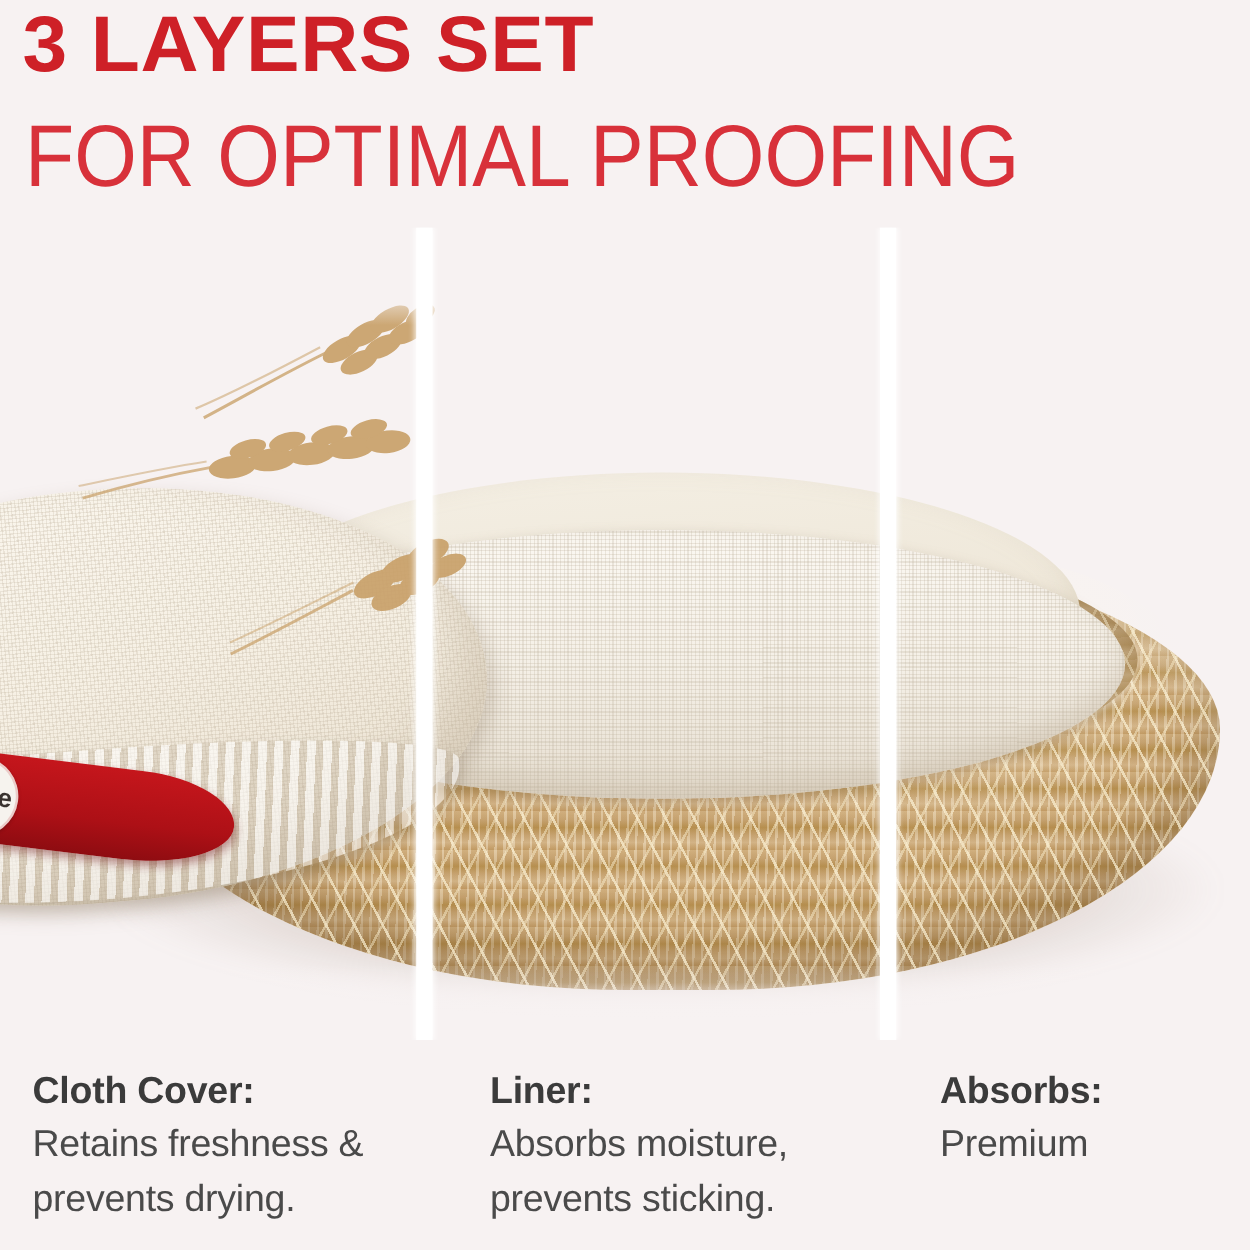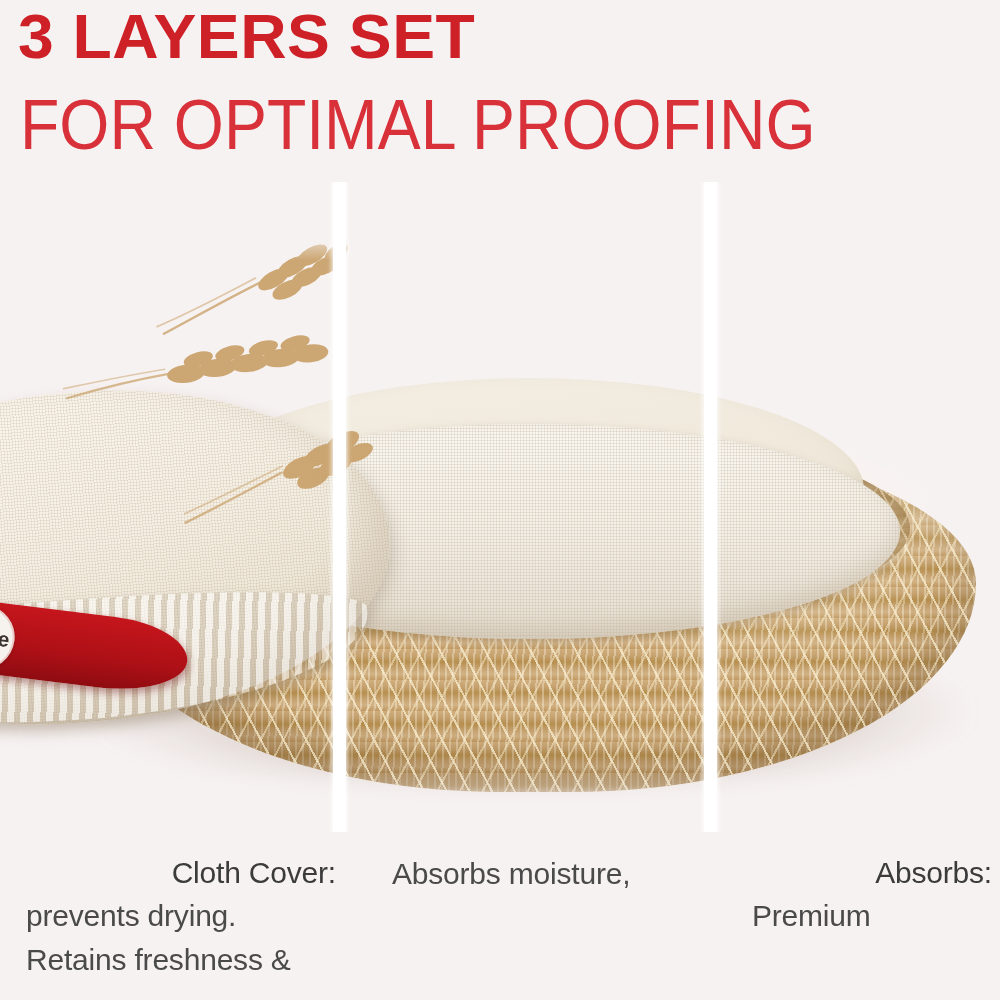--- a/index.html
+++ b/index.html
@@ -191,22 +191,22 @@
     background:linear-gradient(0deg,#f7f2f2 0%,rgba(247,242,242,0.85) 40%,rgba(247,242,242,0) 100%);
   }
 
   
   .captions { position:absolute; left:0; top:838px; width:1000px; height:162px; }
   .caption { position:absolute; top:14px; }
   .caption.c1 { left:26px; width:310px; }
   .caption.c2 { left:392px; width:300px; }
   .caption.c3 { left:752px; width:240px; }
   .cap-title {
-    font-size:30px; line-height:42px; font-weight:normal;
-    color:#3b3b3b; letter-spacing:-0.2px; white-space:nowrap;text-align:right;
+    font-size:30px; line-height:42px; font-weight:bold;
+    color:#3b3b3b; letter-spacing:-0.2px; white-space:nowrap;
   }
   .cap-body {
     font-size:30px; line-height:44px; font-weight:normal;
     color:#4a4a4a; letter-spacing:-0.2px;
   }
 </style>
 </head>
 <body>
 
 <div class="headline">
@@ -297,26 +297,28 @@
 
     <div class="divider d1"></div>
     <div class="divider d2"></div>
   </div>
 </div>
 
 <div class="captions">
 
   <div class="caption c1">
     <div class="cap-title">Cloth Cover:</div>
+    <div class="cap-body">Retains freshness &amp;</div>
     <div class="cap-body">prevents drying.</div>
-    <div class="cap-body">Retains freshness &amp;</div>
   </div>
 
   <div class="caption c2">
+    <div class="cap-title">Liner:</div>
     <div class="cap-body">Absorbs moisture,</div>
+    <div class="cap-body">prevents sticking.</div>
   </div>
 
   <div class="caption c3">
     <div class="cap-title">Absorbs:</div>
     <div class="cap-body">Premium</div>
   </div>
 
 </div>
 
 </body></html>

